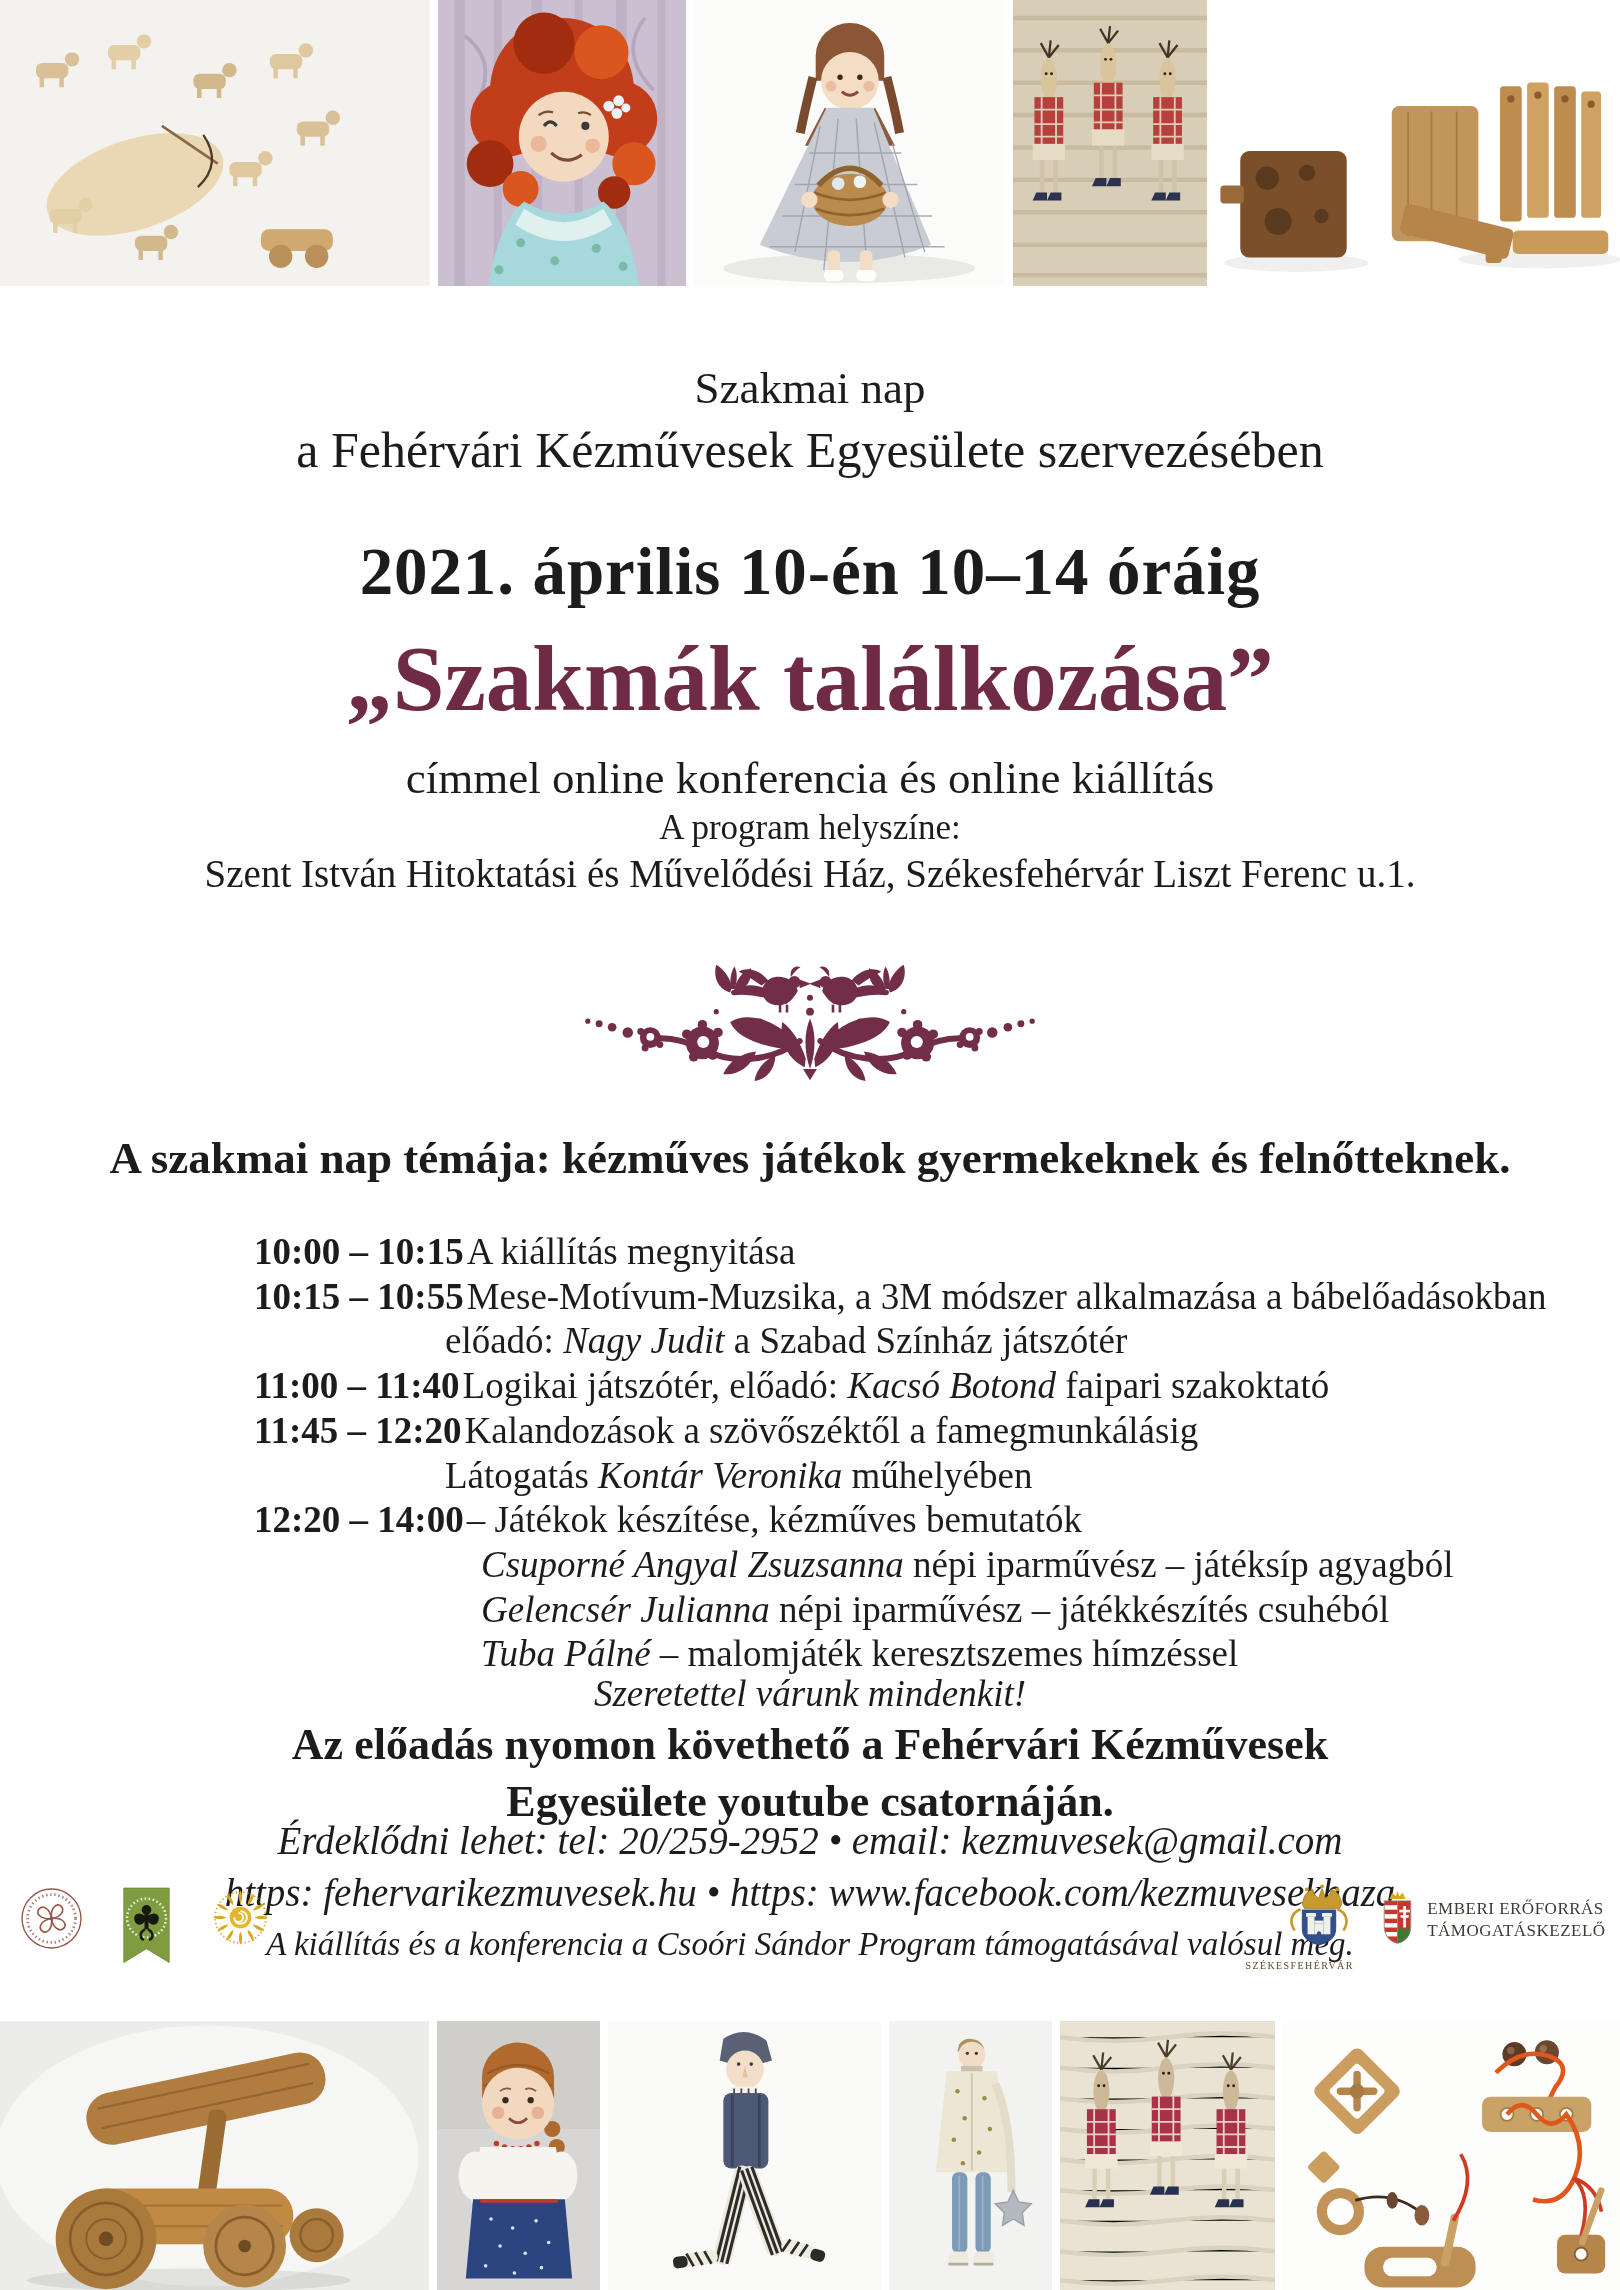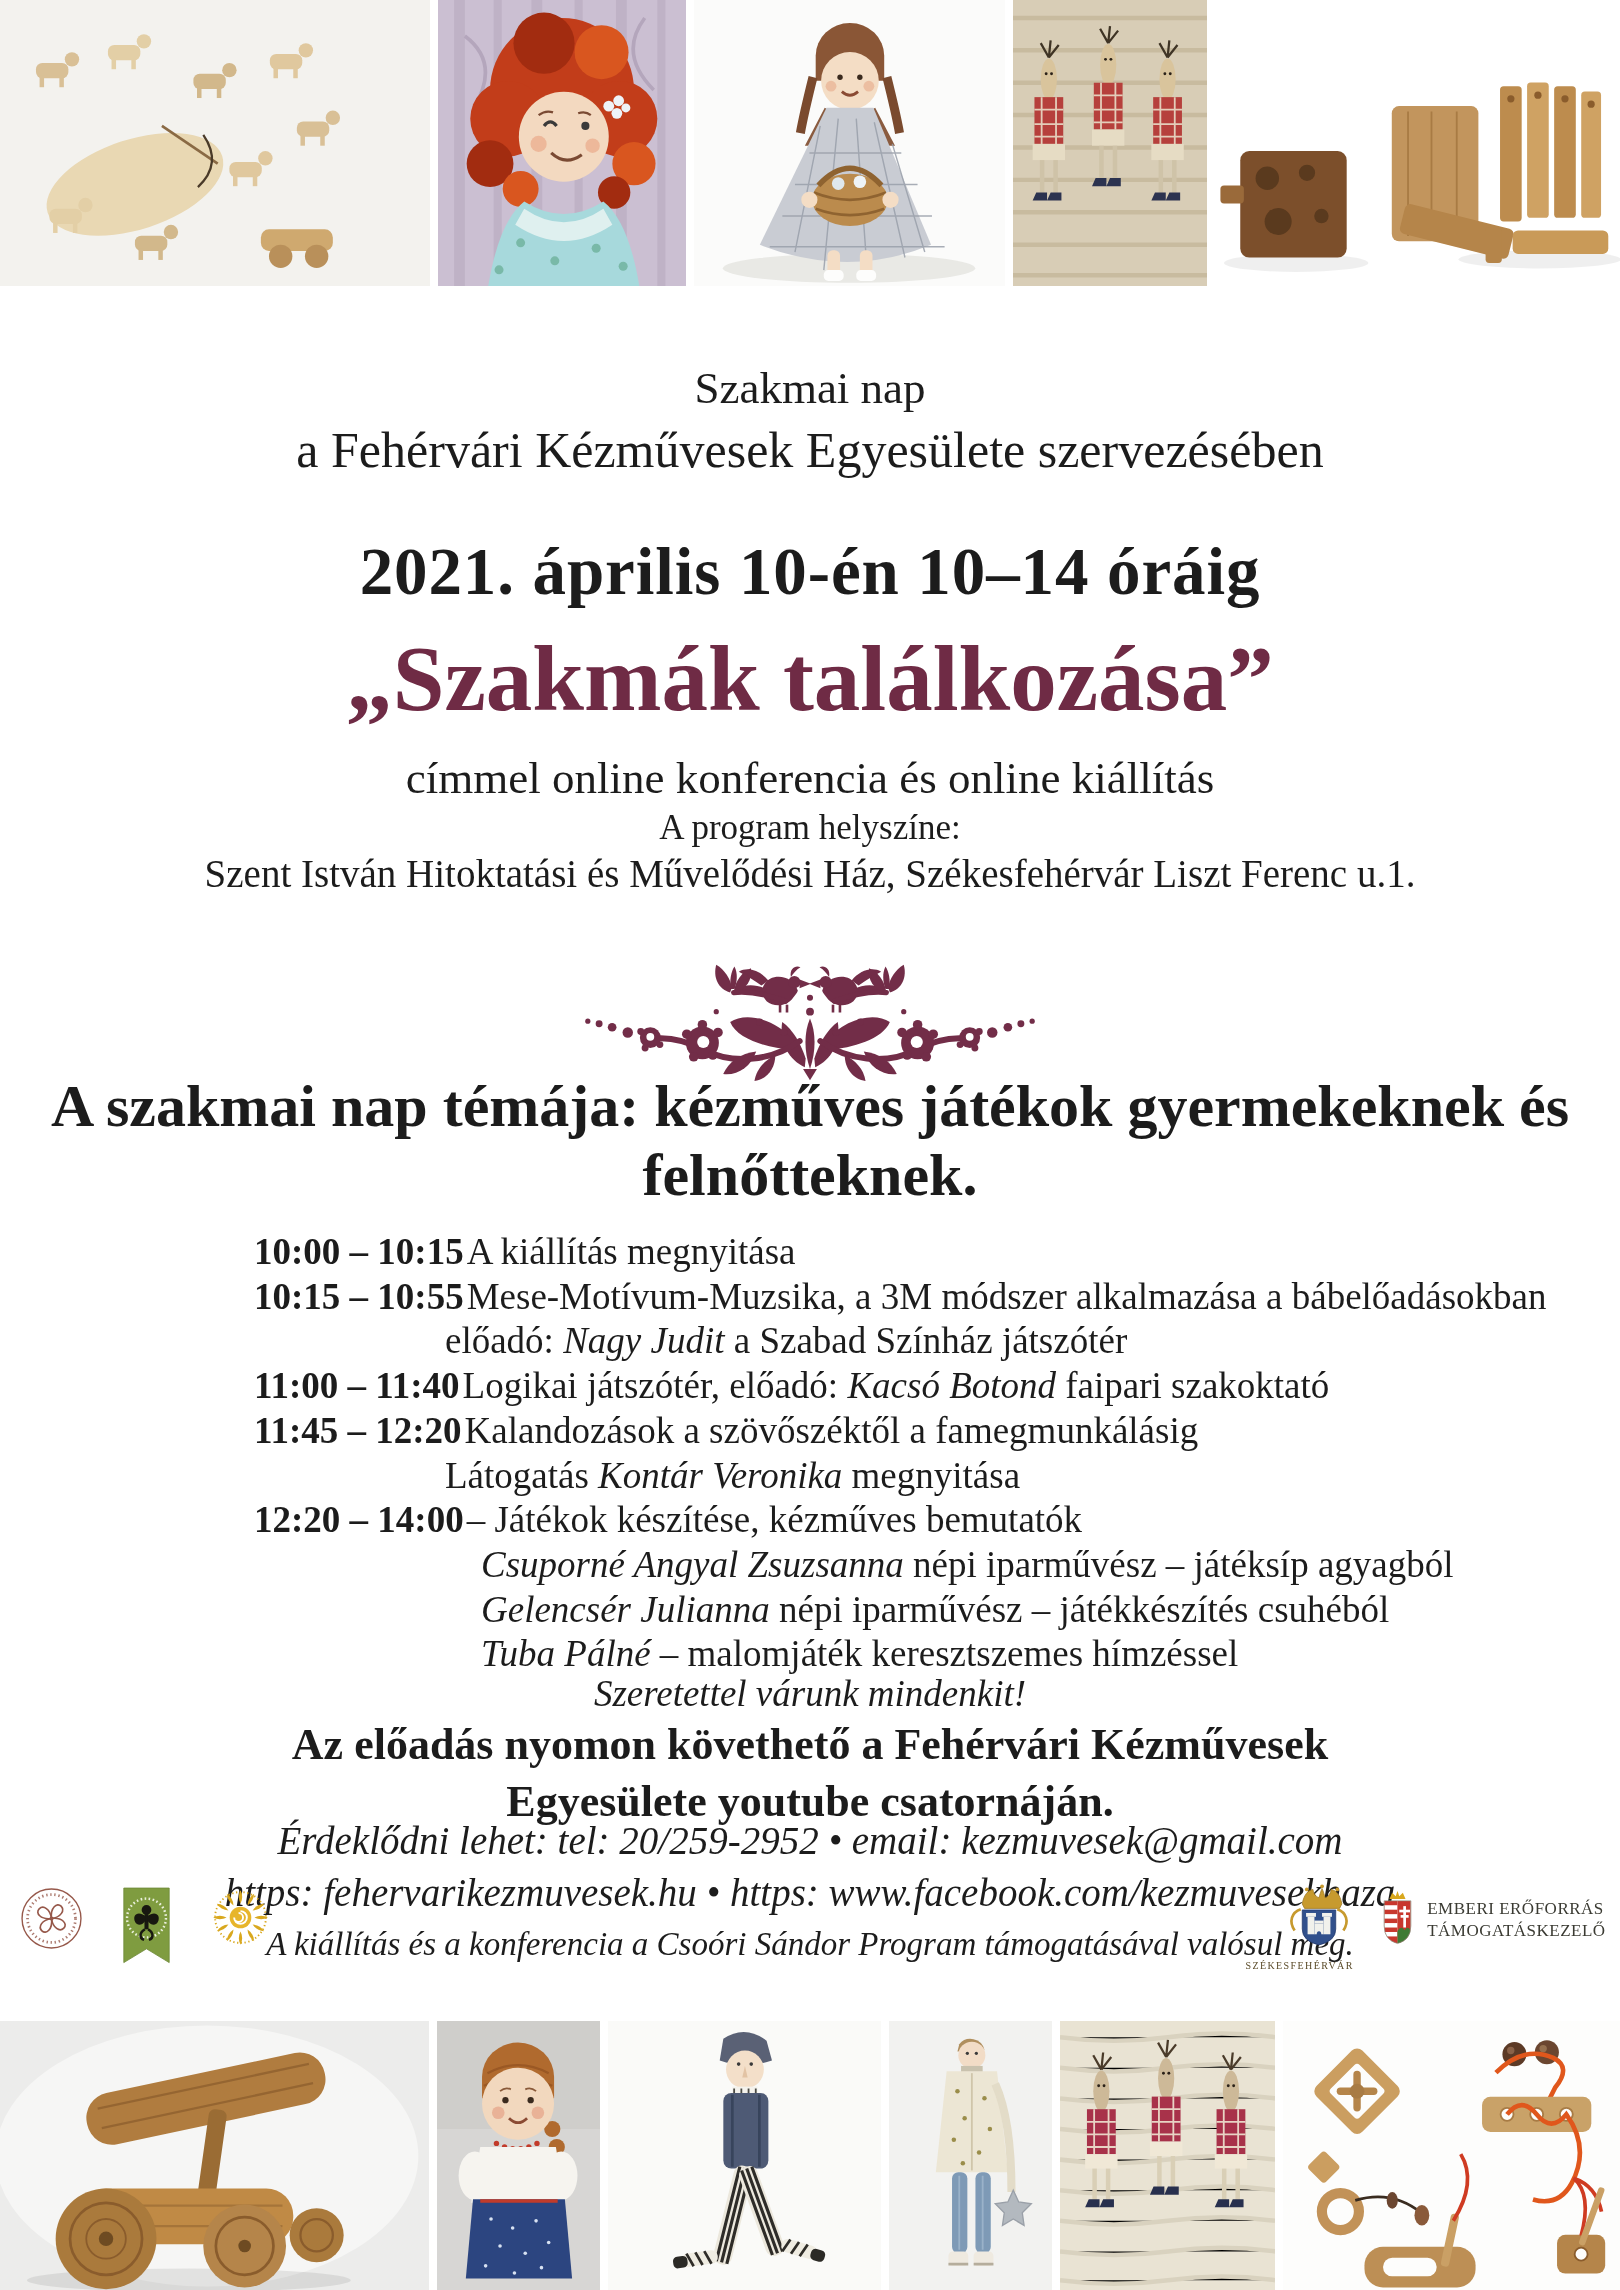--- a/index.html
+++ b/index.html
@@ -18,21 +18,21 @@
   .cblock{position:absolute;left:0;right:0;text-align:center;}
   .kicker1{top:362px;font-size:45px;}
   .kicker2{top:421px;font-size:50px;text-align:center;}
   .dateline{top:533px;font-size:67px;font-weight:bold;letter-spacing:0.9px;}
   .maintitle{top:625px;font-size:93px;font-weight:bold;color:#6f2b45;}
   .subtitle{top:752px;font-size:45px;}
   .venuelabel{top:808px;font-size:35px;}
   .venueline{top:851px;font-size:39px;}
   .ornament{position:absolute;top:938px;left:0;right:0;display:flex;justify-content:center;}
   .ornament svg{width:486px;height:149px;}
-  .theme{top:1072px;font-size:60px;font-weight:bold;}
+  .theme{top:1132px;font-size:45px;font-weight:bold;}
   
   .schedule{position:absolute;top:1231px;left:254px;right:36px;font-size:37px;line-height:1.16;}
   .s-line{margin-bottom:1.8px;white-space:nowrap;}
   .s-line .time{font-weight:bold;margin-right:3px;}
   .ind1{padding-left:191px;}
   .ind2{padding-left:227px;}
   .name{font-style:italic;}
   .closing{top:1672px;font-size:37px;font-style:italic;}
   .ytnote{top:1716px;font-size:44px;font-weight:bold;line-height:1.3;}
   .ytnote .inner{width:1206px;margin:0 auto;}
@@ -327,21 +327,21 @@
     <div class="s-line ind1">
       <span>előadó: </span><span class="name">Nagy Judit</span><span> a Szabad Színház játszótér</span>
     </div>
     <div class="s-line">
       <span class="time">11:00 – 11:40</span><span>Logikai játszótér, előadó: </span><span class="name">Kacsó Botond</span><span> faipari szakoktató</span>
     </div>
     <div class="s-line">
       <span class="time">11:45 – 12:20</span><span>Kalandozások a szövőszéktől a famegmunkálásig</span>
     </div>
     <div class="s-line ind1">
-      <span>Látogatás </span><span class="name">Kontár Veronika</span><span> megnyitása</span>
+      <span>Látogatás </span><span class="name">Kontár Veronika</span><span> műhelyében</span>
     </div>
     <div class="s-line">
       <span class="time">12:20 – 14:00</span><span>– Játékok készítése, kézműves bemutatók</span>
     </div>
     <div class="s-line ind2">
       <span class="name">Csuporné Angyal Zsuzsanna</span><span> népi iparművész – játéksíp agyagból</span>
     </div>
     <div class="s-line ind2">
       <span class="name">Gelencsér Julianna</span><span> népi iparművész – játékkészítés csuhéból</span>
     </div>

